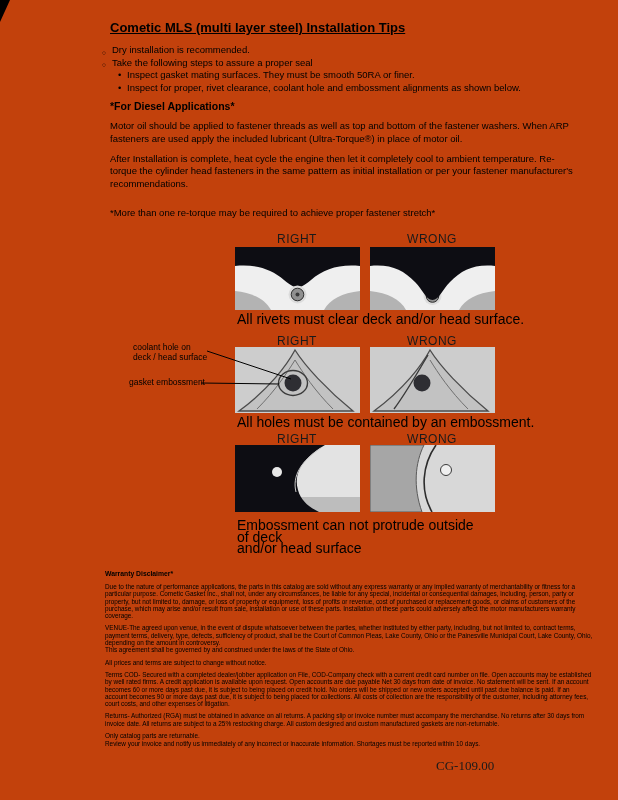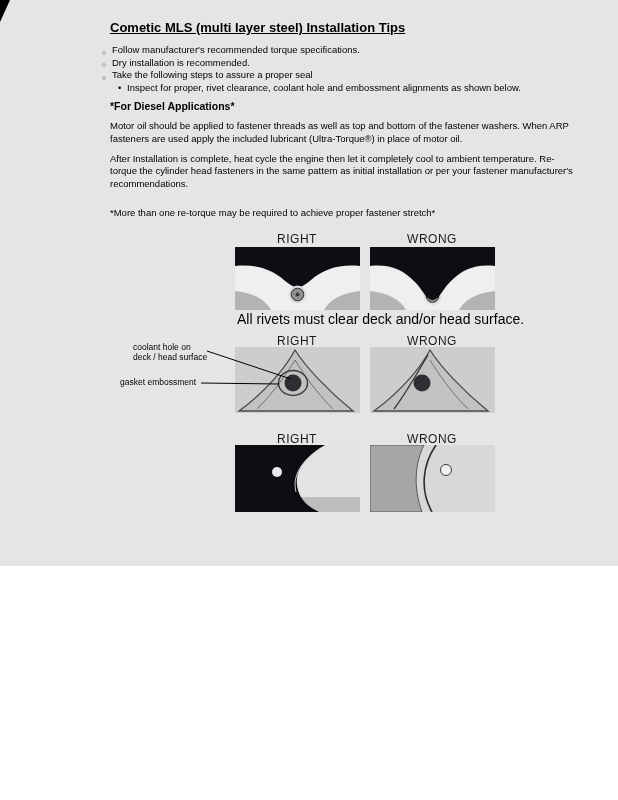--- a/index.html
+++ b/index.html
@@ -1,18 +1,18 @@
 <!DOCTYPE html>
 <html><head>
 <meta charset="utf-8">
 <style>
   * { margin:0; padding:0; box-sizing:border-box; }
   html,body { background:#ffffff; }
   .page {
-    position:relative; width:618px; height:566px; background:#e5e5e5;
+    position:relative; width:618px; height:800px; background:#c2410c;
     font-family:"Liberation Sans", sans-serif; color:#000; overflow:hidden;
   }
   .corner-artifact {
     position:absolute; left:0; top:0; width:10px; height:22px; background:#000;
     clip-path:polygon(0 0, 100% 0, 0 100%);
   }
   .content { position:absolute; left:95px; top:20px; width:490px; }
   .title {
     font-size:13px; font-weight:bold; text-decoration:underline;
     margin-left:15px; margin-bottom:9px;
@@ -64,23 +64,23 @@
 </style>
 </head>
 <body>
 
 <div class="page">
 
   <div class="corner-artifact"></div>
 
   <div class="content">
     <h1 class="title">Cometic MLS (multi layer steel) Installation Tips</h1>
-    <div class="bullet">Follow manufacturer's recommended torque specifications.</div>
     <div class="bullet">Dry installation is recommended.</div>
     <div class="bullet">Take the following steps to assure a proper seal</div>
+    <div class="sub-bullet">Inspect gasket mating surfaces.  They must be smooth 50RA or finer.</div>
     <div class="sub-bullet">Inspect for proper, rivet clearance, coolant hole and embossment alignments as shown below.</div>
     <h2 class="diesel-heading">*For Diesel Applications*</h2>
     <p class="para">Motor oil should be applied to fastener threads as well as top and bottom of the fastener washers. When ARP fasteners are used apply the included lubricant (Ultra-Torque®) in place of motor oil.</p>
     <p class="para">After Installation is complete, heat cycle the engine then let it completely cool to ambient temperature. Re-torque the cylinder head fasteners in the same pattern as initial installation or per your fastener manufacturer's recommendations.</p>
     <p class="para note">*More than one re-torque may be required to achieve proper fastener stretch*</p>
   </div>
 
   <div class="diagrams">
 
     <div class="dlabel" style="left:257px; top:2px;">RIGHT</div>
@@ -105,21 +105,21 @@
       <path d="M0,0 H125 V19 C104,17 92,23 80,35 C72,43 69,53 62.5,53 C56,53 53,43 45,35 C33,23 21,17 0,19 Z" fill="#0d0d13"></path>
     </svg>
 
     <div class="caption" style="left:237px; top:84px;">All rivets must clear deck and/or head surface.</div>
 
     <div class="dlabel" style="left:257px; top:104px;">RIGHT</div>
     <div class="dlabel" style="left:392px; top:104px;">WRONG</div>
 
     <div class="callout" style="left:133px; top:112px; width:92px;">coolant hole on
 deck / head surface</div>
-    <div class="callout" style="left:120px; top:147px; width:85px;">gasket embossment</div>
+    <div class="callout" style="left:120px; top:147px; width:85px;text-align:right;">gasket embossment</div>
 
     <svg class="dimg" style="left:235px; top:117px; height:66px;" viewBox="0 0 125 66">
       <rect width="125" height="66" fill="#cdcdcd"></rect>
       <path d="M60,3 C52,18 34,42 4,64 L118,64 C92,43 70,19 60,3 Z" fill="#c2c2c2" stroke="#4b4b4b" stroke-width="1.3"></path>
       <path d="M60,13 C52,26 40,44 22,62" fill="none" stroke="#707070" stroke-width="1"></path>
       <path d="M60,13 C68,26 80,44 98,62" fill="none" stroke="#707070" stroke-width="1"></path>
       <ellipse cx="58" cy="36" rx="14.5" ry="12.5" fill="none" stroke="#3a3a3a" stroke-width="1.4"></ellipse>
       <circle cx="58" cy="36" r="8.5" fill="#2e2e33"></circle>
     </svg>
 
@@ -129,39 +129,42 @@
       <path d="M60,13 C68,26 80,44 98,62" fill="none" stroke="#707070" stroke-width="1"></path>
       <circle cx="52" cy="36" r="8.5" fill="#2e2e33"></circle>
       <path d="M24,62 C36,46 46,28 58,8" fill="none" stroke="#3a3a3a" stroke-width="1.4"></path>
     </svg>
 
     <svg class="callout-lines" width="618" height="340">
       <line x1="207" y1="121" x2="291" y2="149" stroke="#000" stroke-width="1"></line>
       <line x1="201" y1="153" x2="279" y2="154" stroke="#000" stroke-width="1"></line>
     </svg>
 
+    <div class="caption" style="left:237px; top:187px;">All holes must be contained by an embossment.</div>
 
     <div class="dlabel" style="left:257px; top:202px;">RIGHT</div>
     <div class="dlabel" style="left:392px; top:202px;">WRONG</div>
 
     <svg class="dimg" style="left:235px; top:215px; height:67px;" viewBox="0 0 125 67">
       <rect width="125" height="67" fill="#e3e3e3"></rect>
       <rect y="52" width="125" height="15" fill="#bdbdbd"></rect>
       <path d="M0,0 H90 C68,13 58,28 63,45 C66,56 74,62 84,67 L0,67 Z" fill="#0d0d13"></path>
       <path d="M86,3 C66,16 57,31 61,47" fill="none" stroke="#c9c9c9" stroke-width="1"></path>
       <circle cx="42" cy="27" r="5" fill="#e8e8e8"></circle>
     </svg>
 
     <svg class="dimg" style="left:370px; top:215px; height:67px;" viewBox="0 0 125 67">
       <rect width="125" height="67" fill="#d8d8d8"></rect>
       <path d="M0,0 H54 C45,18 43,42 52,67 L0,67 Z" fill="#a6a6a6" stroke="#5a5a5a" stroke-width="1"></path>
       <path d="M66,0 C52,20 50,46 62,67" fill="none" stroke="#2c2c2c" stroke-width="1.6"></path>
       <circle cx="76" cy="25" r="5.5" fill="#efefef" stroke="#3a3a3a" stroke-width="1"></circle>
     </svg>
 
+    <div class="caption" style="left:237px; top:290px; width:240px;">Embossment can not protrude outside of deck
+and/or head surface</div>
 
   </div>
 
   <div class="warranty">
     <div class="w-head">Warranty Disclaimer*</div>
     <p class="w-para">Due to the nature of performance applications, the parts in this catalog are sold without any express warranty or any implied warranty of merchantability or fitness for a particular purpose.  Cometic Gasket Inc., shall not, under any circumstances, be liable for any special, incidental or consequential damages, including, person, party or property, but not limited to, damage, or loss of property or equipment, loss of profits or revenue, cost of purchased or replacement goods, or claims of customers of the purchase, which may arise and/or result from sale, installation or use of these parts.  Installation of these parts could adversely affect the motor manufacturers warranty coverage.</p>
     <p class="w-para attach">VENUE-The agreed upon venue, in the event of dispute whatsoever between the parties, whether instituted by either party, including, but not limited to, contract terms, payment terms, delivery, type, defects, sufficiency of product, shall be the Court of Common Pleas, Lake County, Ohio or the Painesville Municipal Court, Lake County, Ohio, depending on the amount in controversy.</p>
     <p class="w-para">This agreement shall be governed by and construed under the laws of the State of Ohio.</p>
     <p class="w-para">All prices and terms are subject to change without notice.</p>
     <p class="w-para">Terms COD- Secured with a completed dealer/jobber application on File, COD-Company check with a current credit card number on file.  Open accounts may be established by well rated firms.  A credit application is available upon request.  Open accounts are due payable Net 30 days from date of invoice.  No statement will be sent.  If an account becomes 60 or more days past due, it is subject to being placed on credit hold.  No orders will be shipped or new orders accepted until past due balance is paid.  If an account becomes 90 or more days past due, it is subject to being placed for collections.  All costs of collection are the responsibility of the customer, including attorney fees, court costs, and other expenses of litigation.</p>

